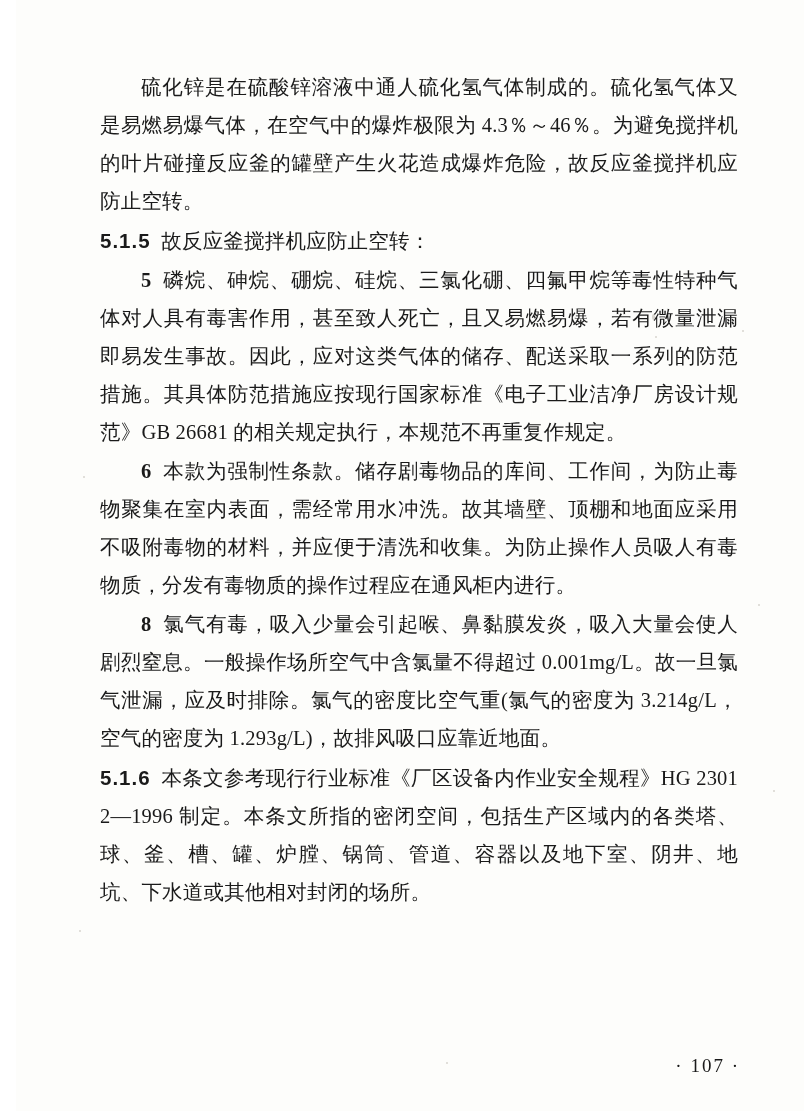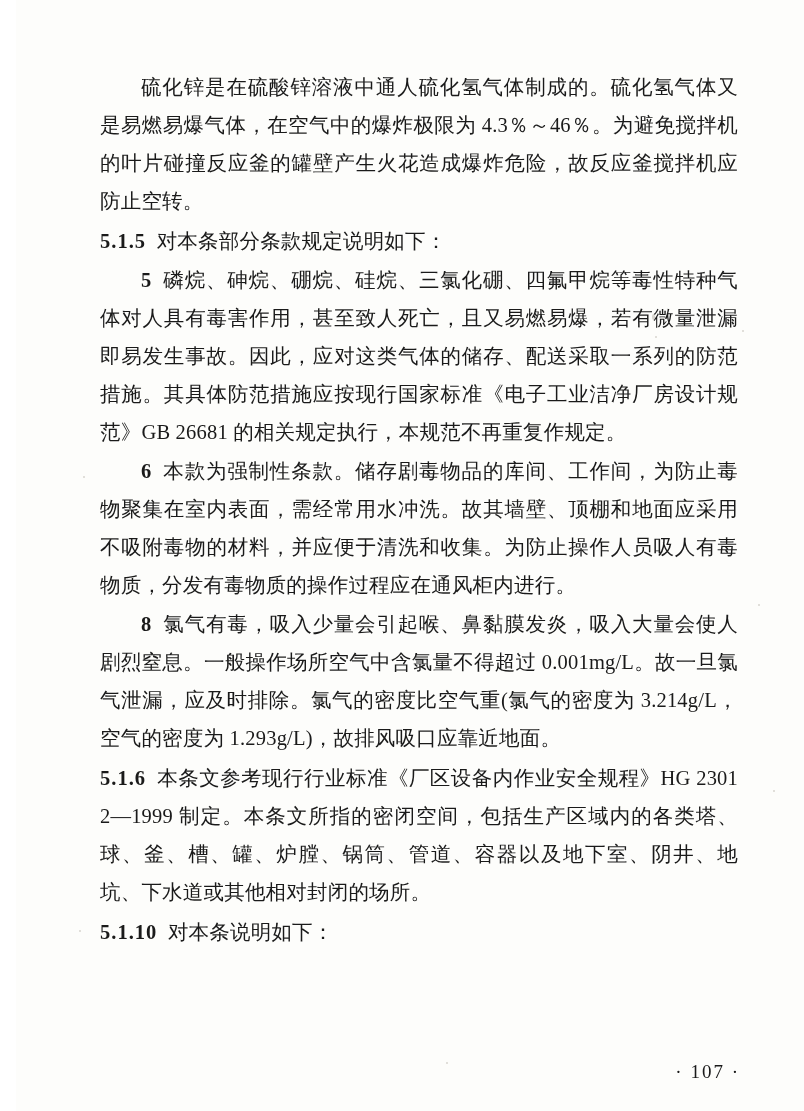--- a/index.html
+++ b/index.html
@@ -30,34 +30,34 @@
     letter-spacing: 0.2px;
     text-align: justify;
     text-justify: inter-ideograph;
     margin: 0 0 1px 0;
     word-break: break-all;
   }
   .indent {
     text-indent: 41px;
   }
   .num-label {
-    font-family: Liberation Serif, serif;
+    font-family: Liberation Sans, sans-serif;
     font-weight: bold;
     letter-spacing: 1px;
   }
   .bold-run {
     font-weight: bold;
   }
   .sec {
     margin-top: 2px;
   }
   .footer {
     position: absolute;
     right: 80px;
-    bottom: 28px;
+    bottom: 34px;
     font-size: 19px;
     letter-spacing: 2px;
     color: #1a1a1a;
     font-family: "Liberation Serif", "DejaVu Serif", serif;
   }
   .speck {
     position: absolute;
     background: #b9b5ab;
     border-radius: 50%;
     opacity: 0.55;
@@ -68,44 +68,41 @@
 
 <div class="page">
 
   <div class="content">
 
     <p class="para indent">
       <span>硫化锌是在硫酸锌溶液中通人硫化氢气体制成的。硫化氢气体又是易燃易爆气体，在空气中的爆炸极限为 4.3％～46％。为避免搅拌机的叶片碰撞反应釜的罐壁产生火花造成爆炸危险，故反应釜搅拌机应防止空转。</span>
     </p>
 
     <p class="para sec">
-      <span class="num-label">5.1.5</span><span>&nbsp;&nbsp;</span><span>对本条部分条款规定说明如下：</span>
+      <span class="num-label">5.1.5</span><span>&nbsp;&nbsp;</span><span>故反应釜搅拌机应防止空转：</span>
     </p>
 
     <p class="para indent">
       <span class="bold-run">5</span><span>&nbsp;&nbsp;</span><span>磷烷、砷烷、硼烷、硅烷、三氯化硼、四氟甲烷等毒性特种气体对人具有毒害作用，甚至致人死亡，且又易燃易爆，若有微量泄漏即易发生事故。因此，应对这类气体的储存、配送采取一系列的防范措施。其具体防范措施应按现行国家标准《电子工业洁净厂房设计规范》GB 26681 的相关规定执行，本规范不再重复作规定。</span>
     </p>
 
     <p class="para indent">
       <span class="bold-run">6</span><span>&nbsp;&nbsp;</span><span>本款为强制性条款。储存剧毒物品的库间、工作间，为防止毒物聚集在室内表面，需经常用水冲洗。故其墙壁、顶棚和地面应采用不吸附毒物的材料，并应便于清洗和收集。为防止操作人员吸人有毒物质，分发有毒物质的操作过程应在通风柜内进行。</span>
     </p>
 
     <p class="para indent">
       <span class="bold-run">8</span><span>&nbsp;&nbsp;</span><span>氯气有毒，吸入少量会引起喉、鼻黏膜发炎，吸入大量会使人剧烈窒息。一般操作场所空气中含氯量不得超过 0.001mg/L。故一旦氯气泄漏，应及时排除。氯气的密度比空气重(氯气的密度为 3.214g/L，空气的密度为 1.293g/L)，故排风吸口应靠近地面。</span>
     </p>
 
 
     <p class="para sec">
-      <span class="num-label">5.1.6</span><span>&nbsp;&nbsp;</span><span>本条文参考现行行业标准《厂区设备内作业安全规程》HG 23012—1999 制定。本条文所指的密闭空间，包括生产区域内的各类塔、球、釜、槽、罐、炉膛、锅筒、管道、容器以及地下室、阴井、地坑、下水道或其他相对封闭的场所。</span>
+      <span class="num-label">5.1.6</span><span>&nbsp;&nbsp;</span><span>本条文参考现行行业标准《厂区设备内作业安全规程》HG 23012—1996 制定。本条文所指的密闭空间，包括生产区域内的各类塔、球、釜、槽、罐、炉膛、锅筒、管道、容器以及地下室、阴井、地坑、下水道或其他相对封闭的场所。</span>
     </p>
 
 
-    <p class="para sec">
-      <span class="num-label">5.1.10</span><span>&nbsp;&nbsp;</span><span>对本条说明如下：</span>
-    </p>
 
     <p class="para indent">
       
     </p>
 
   </div>
 
   <div class="footer">· 107 ·</div>
 
   <div class="speck" style="left:636px; top:314px; width:3px; height:6px;"></div>

